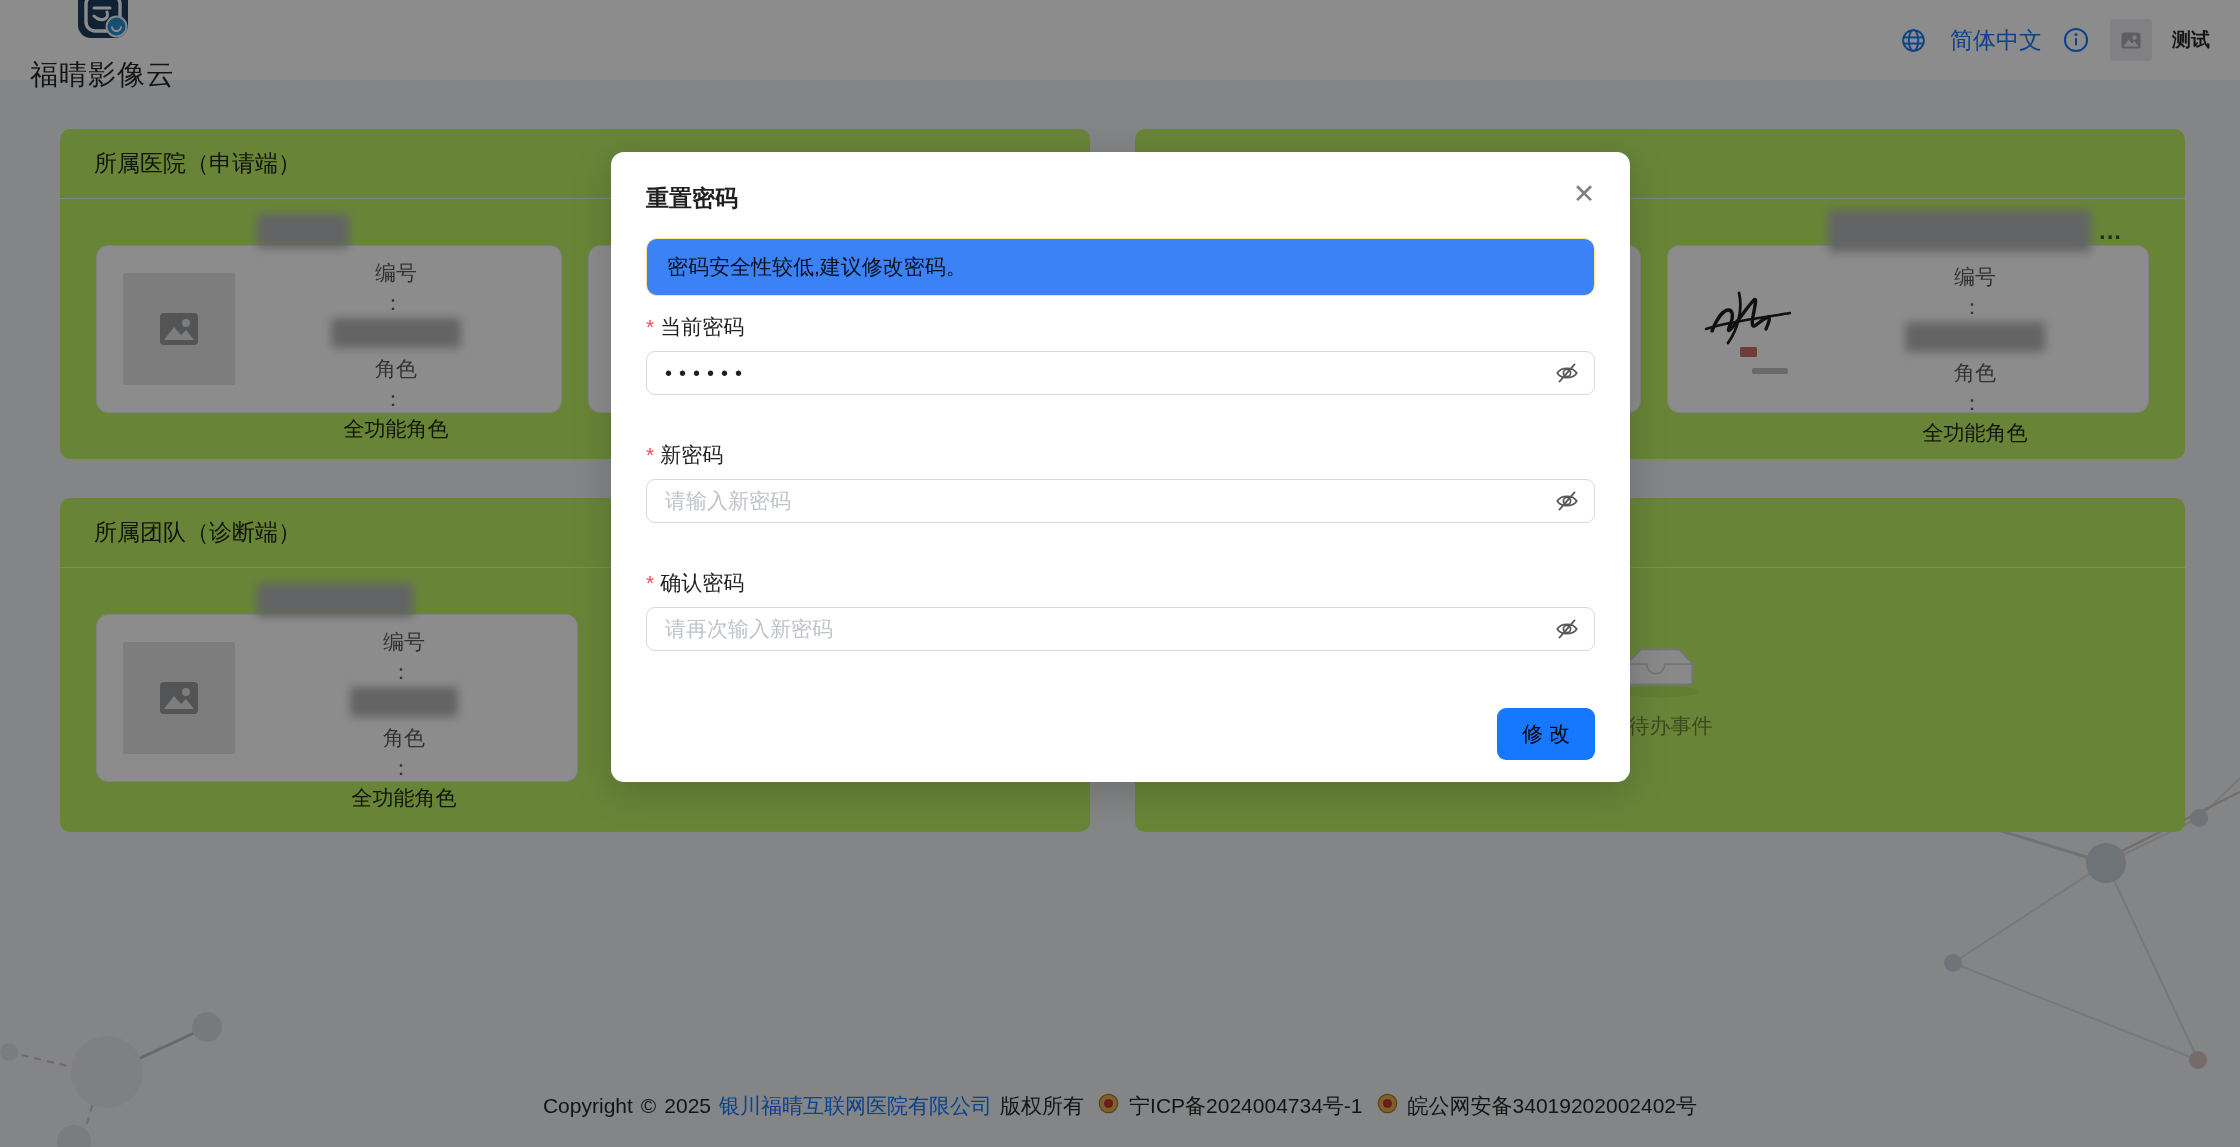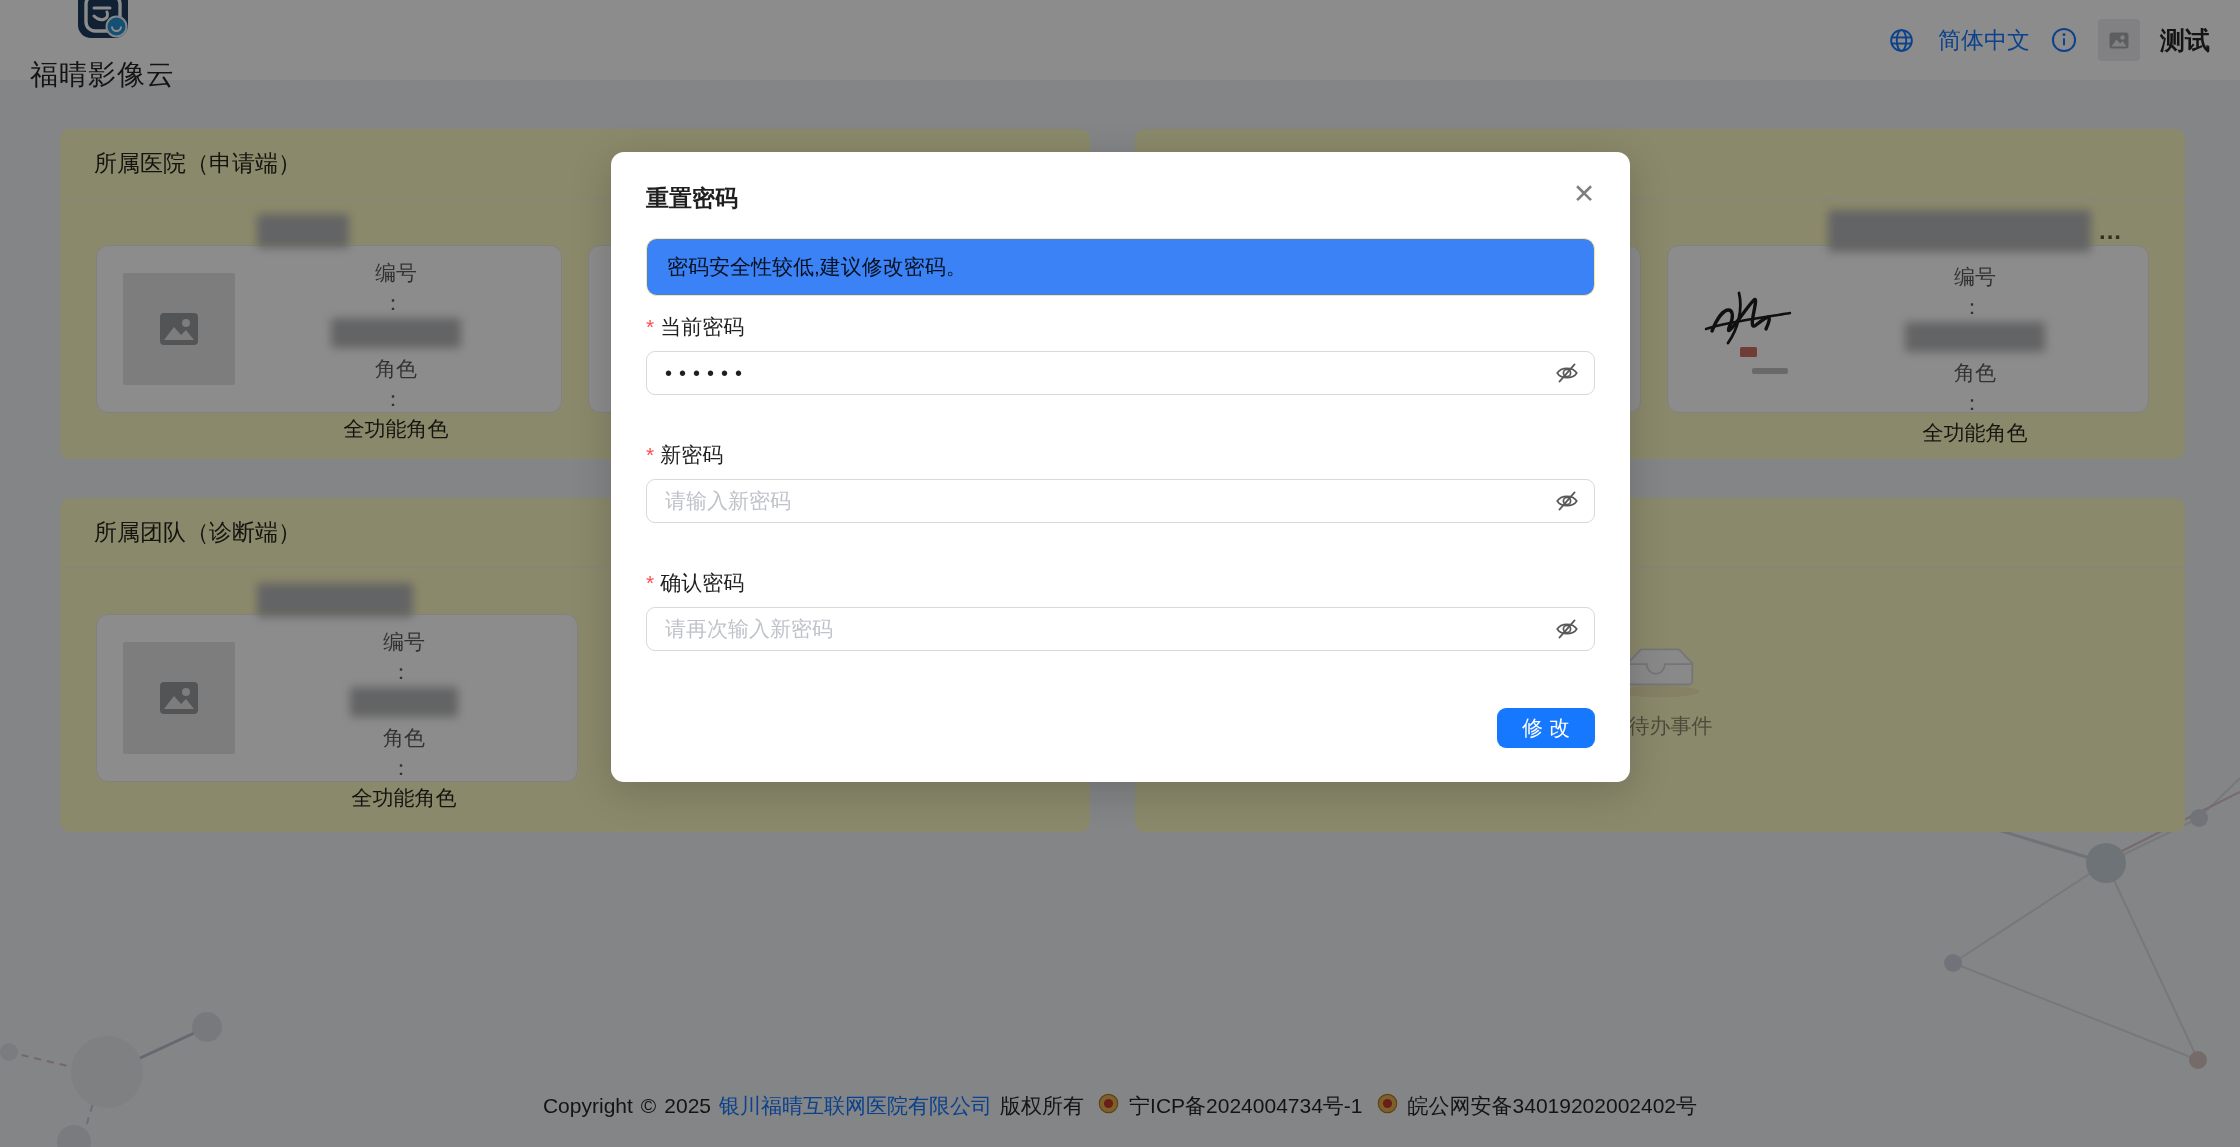--- a/index.html
+++ b/index.html
@@ -10,24 +10,24 @@
   
   .top-header { position:absolute; left:0; top:0; right:0; height:80px; background:#fff;
     display:flex; align-items:center; padding:0 30px; z-index:1; }
   .brand { display:flex; align-items:center; gap:17px;flex-direction:column; }
   .brand-title { font-size:28px; color:rgba(0,0,0,.85); font-weight:500; letter-spacing:1px; }
   .header-right { margin-left:auto; display:flex; align-items:center; gap:20px; }
   .lang-switch { display:flex; align-items:center; gap:23px; color:#1677ff; font-size:23px; cursor:pointer; }
   .info-btn { display:flex; align-items:center; cursor:pointer; }
   .avatar-box { width:42px; height:42px; background:#ececee; border-radius:4px;
     display:flex; align-items:center; justify-content:center; cursor:pointer; }
-  .username { font-size:25px; font-weight:700; color:rgba(0,0,0,.85); }
-
-  
-  .panel { position:absolute; background:#fef9c3; border-radius:10px; z-index:1; }
+  .username { font-size:19px; font-weight:700; color:rgba(0,0,0,.85); }
+
+  
+  .panel { position:absolute; background:#bef264; border-radius:10px; z-index:1; }
   .panel-hospital { left:60px; top:129px; width:1030px; height:330px; }
   .panel-qc       { left:1135px; top:129px; width:1050px; height:330px; }
   .panel-diag     { left:60px; top:498px; width:1030px; height:334px; }
   .panel-todo     { left:1135px; top:498px; width:1050px; height:334px; }
   .panel-head { height:70px; display:flex; align-items:center; justify-content:space-between;
     padding:0 34px; border-bottom:1px solid #f0f0f0; }
   .panel-title { font-size:23px; color:rgba(0,0,0,.85); font-weight:500; }
   .panel-link { font-size:21px; color:#1677ff; cursor:pointer; }
   .panel-body { padding:46px 36px 0 36px; display:flex; gap:26px; }
 
@@ -74,21 +74,21 @@
     line-height:32px; margin-bottom:8px; }
   .req-mark { color:#ff4d4f; margin-right:6px; font-size:21px; }
   .input-wrap { position:relative; }
   .pw-input { width:100%; height:44px; border:1px solid #d9d9d9; border-radius:9px; background:#fff;
     padding:0 56px 0 18px; font-size:21px; color:rgba(0,0,0,.88);
     font-family:"Liberation Sans","DejaVu Sans",sans-serif; outline:none; }
   .pw-input.dots { letter-spacing:7px; font-size:20px; }
   .pw-input::placeholder { color:#bfc3c9; letter-spacing:0; }
   .eye-btn { position:absolute; right:15px; top:9px; width:26px; height:26px; cursor:pointer; }
   .modal-footer { display:flex; justify-content:flex-end; margin-top:57px; }
-  .primary-btn { height:40px; min-width:98px; padding:0 18px; background:#1677ff; color:#ffffff;
+  .primary-btn { height:52px; min-width:98px; padding:0 18px; background:#1677ff; color:#000000;
     border:none; border-radius:9px; font-size:21px; cursor:pointer;
     font-family:"Liberation Sans","DejaVu Sans",sans-serif; }
 
   .deco { position:absolute; inset:0; z-index:0; pointer-events:none; }
 </style>
 </head>
 <body>
 
 <div id="app">
 

